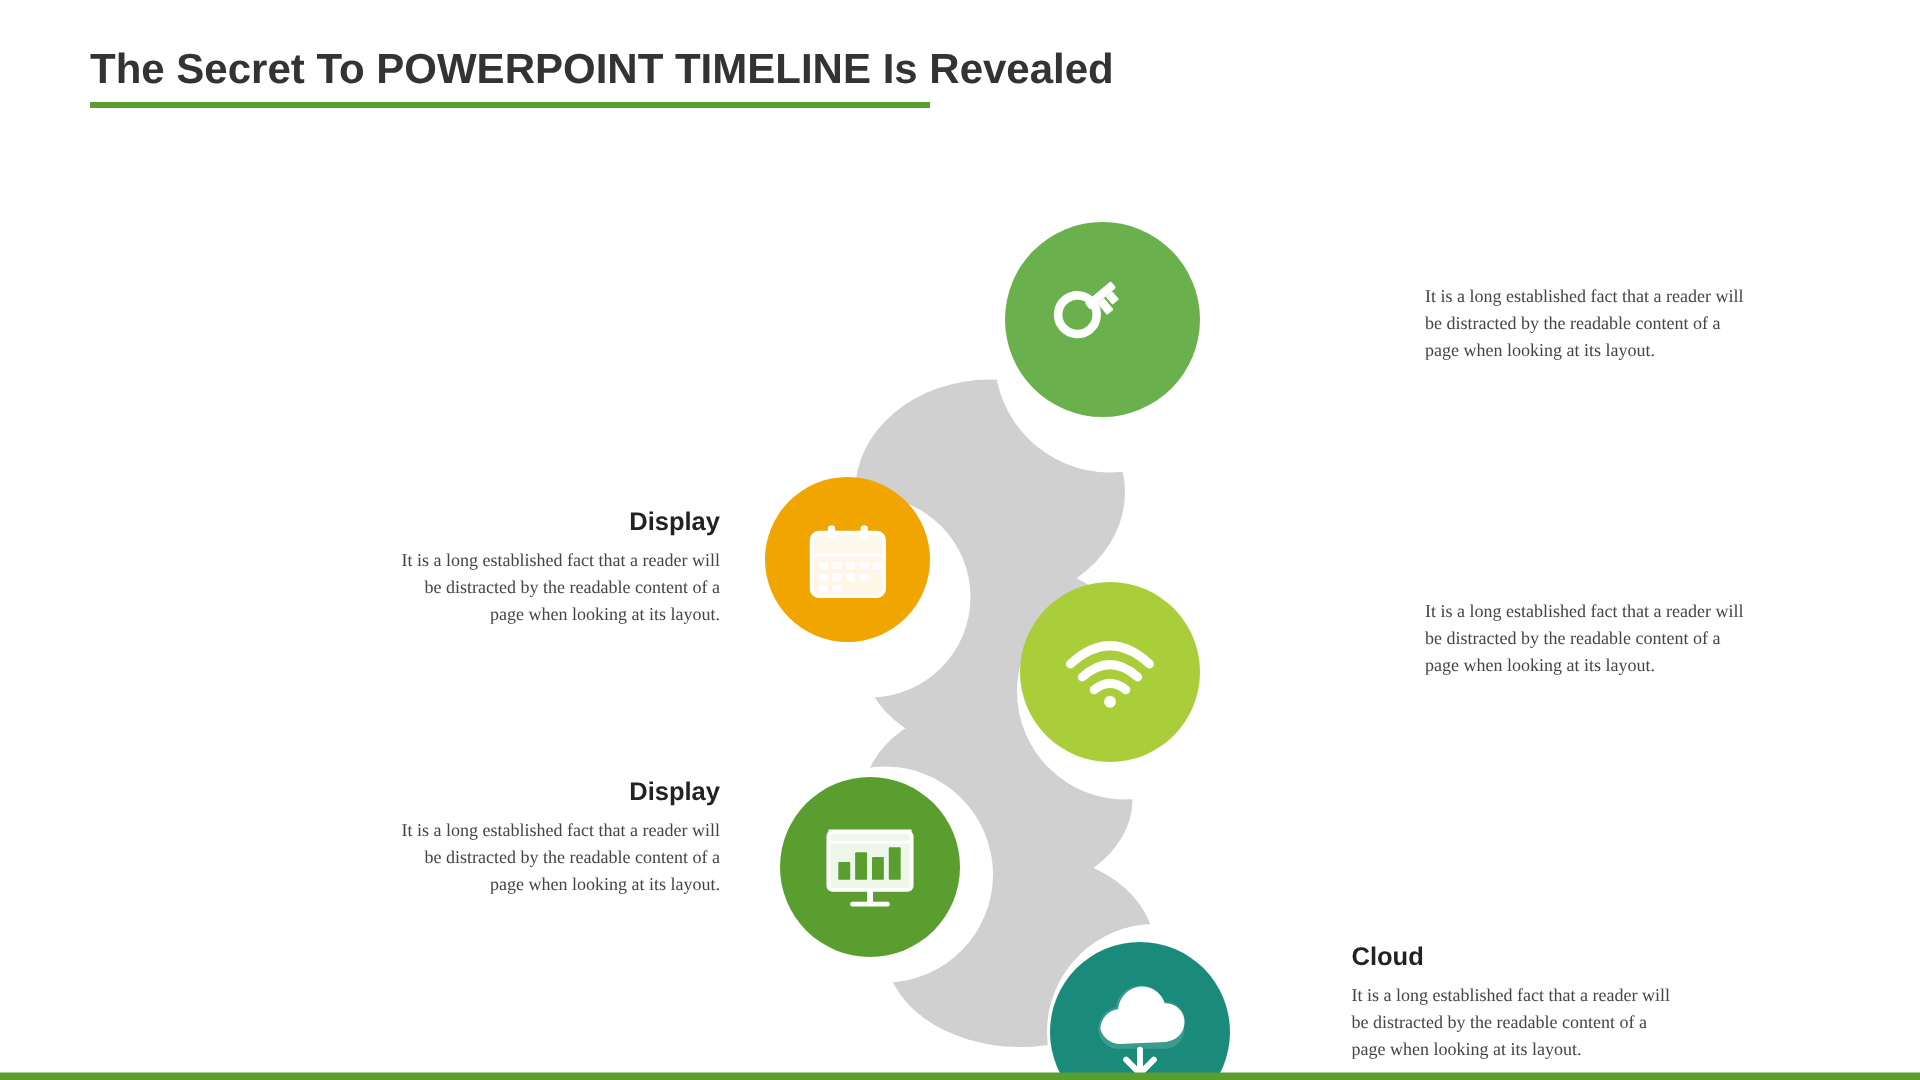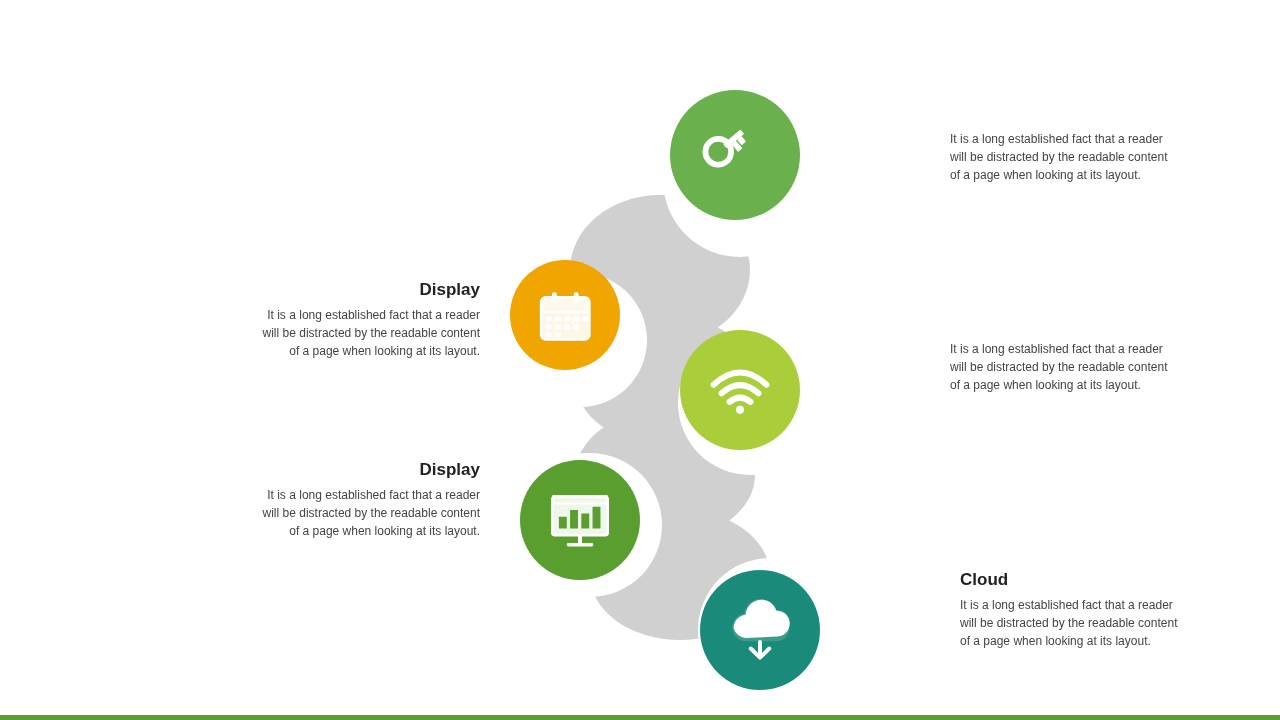--- a/index.html
+++ b/index.html
@@ -118,21 +118,21 @@
       font-weight: bold;
       color: #222;
       font-family: 'Arial', sans-serif;
       margin-bottom: 6px;
     }
 
     .block-text {
       font-size: 12px;
       color: #444;
       line-height: 1.5;
-      font-family: Liberation Sans, sans-serif;
+      font-family: Liberation Serif, serif;
     }
 
     
     .block-document {
       top: 250px;
       left: 200px;
     }
 
     
     .block-display {
@@ -148,21 +148,21 @@
 
     
     .block-signal {
       top: 310px;
       left: 890px;
     }
 
     
     .block-cloud {
       top: 540px;
-      left: 900px;
+      left: 841px;
     }
 
     
     .bottom-bar {
       position: absolute;
       bottom: 0;
       left: 0;
       right: 0;
       height: 5px;
       background: #5a9e2f;
@@ -174,20 +174,24 @@
       top: 55px;
       left: 430px;
       pointer-events: none;
     }
   </style>
 </head>
 <body>
 
 <div class="page">
 
+  <div class="header">
+    <div class="title">The Secret To POWERPOINT TIMELINE Is Revealed</div>
+    <div class="title-underline"></div>
+  </div>
 
   <div class="main-content">
 
     <svg class="connector-svg" width="500" height="610">
 
       <ellipse cx="170" cy="185" rx="90" ry="75" fill="#d0d0d0"></ellipse>
 
       <ellipse cx="175" cy="295" rx="90" ry="65" fill="#d0d0d0"></ellipse>
 
       <ellipse cx="175" cy="390" rx="90" ry="65" fill="#d0d0d0"></ellipse>

